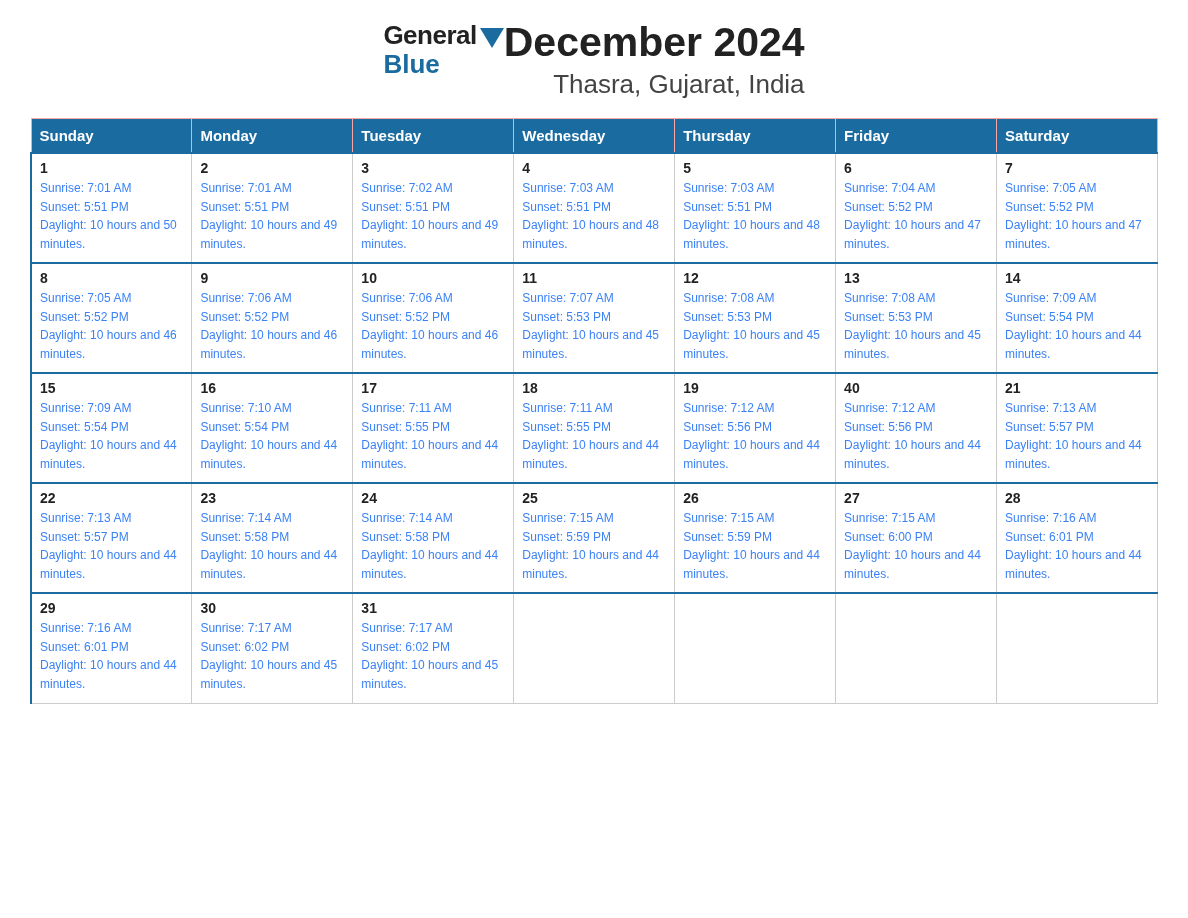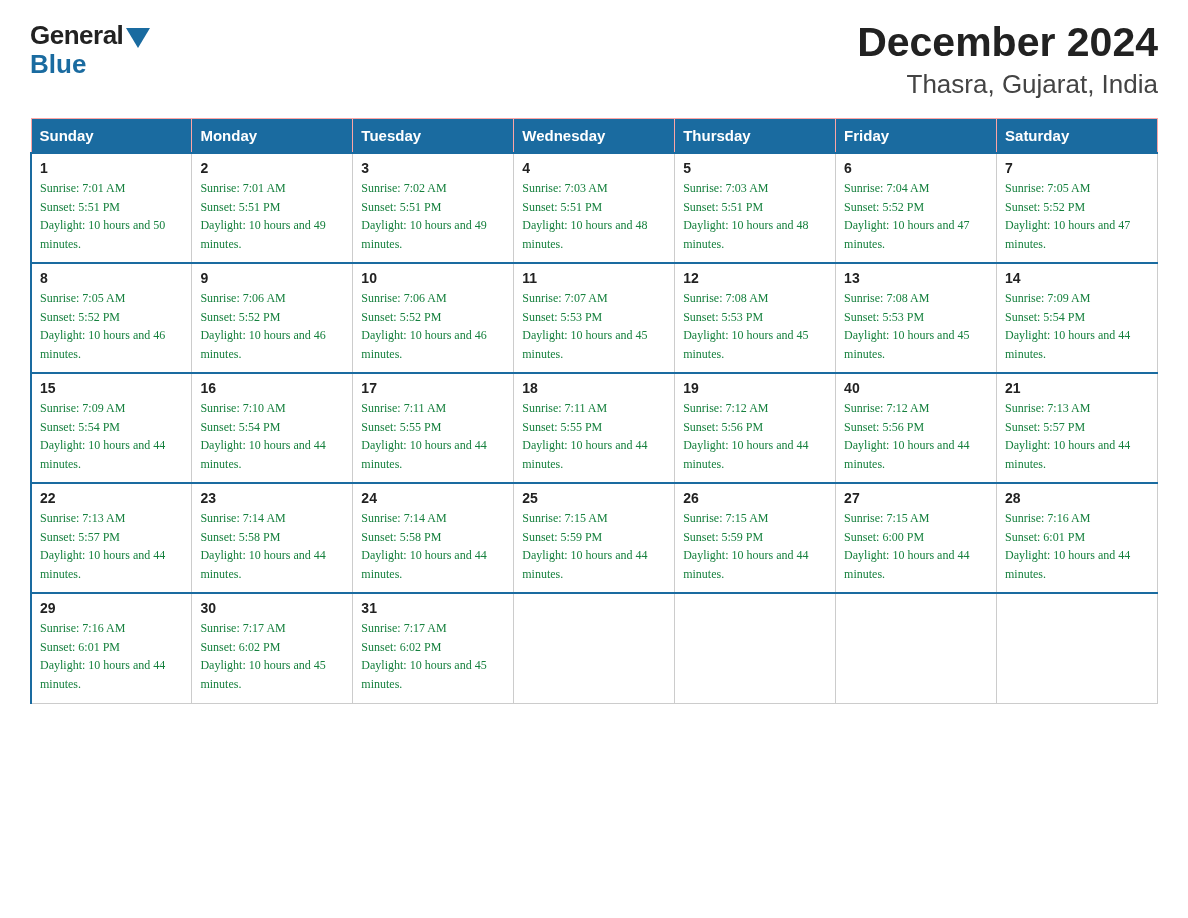--- a/index.html
+++ b/index.html
@@ -5,21 +5,21 @@
     * { margin: 0; padding: 0; box-sizing: border-box; }
     body {
       font-family: Arial, sans-serif;
       background: #fff;
       width: 1188px;
       min-height: 918px;
       padding: 20px 30px;
     }
     .header {
       display: flex;
-      justify-content: space-between;
+      justify-content: center;
       align-items: flex-start;
       margin-bottom: 18px;
     }
     .logo {
       display: flex;
       flex-direction: column;
       align-items: flex-start;
     }
     .logo-top {
       display: flex;
@@ -90,22 +90,21 @@
     }
     .day-num {
       font-size: 14px;
       font-weight: bold;
       margin-bottom: 3px;
       display: block;
     }
     .day-info {
       font-size: 12px;
       line-height: 1.55;
-      color: #15803d;
-      font-family: Liberation Serif, serif;
+      color: #3b82f6;
     }
     .empty-cell {
       background: #fff;
     }
   </style>
 </head>
 <body>
 
 <div class="header">
   <div class="logo">

